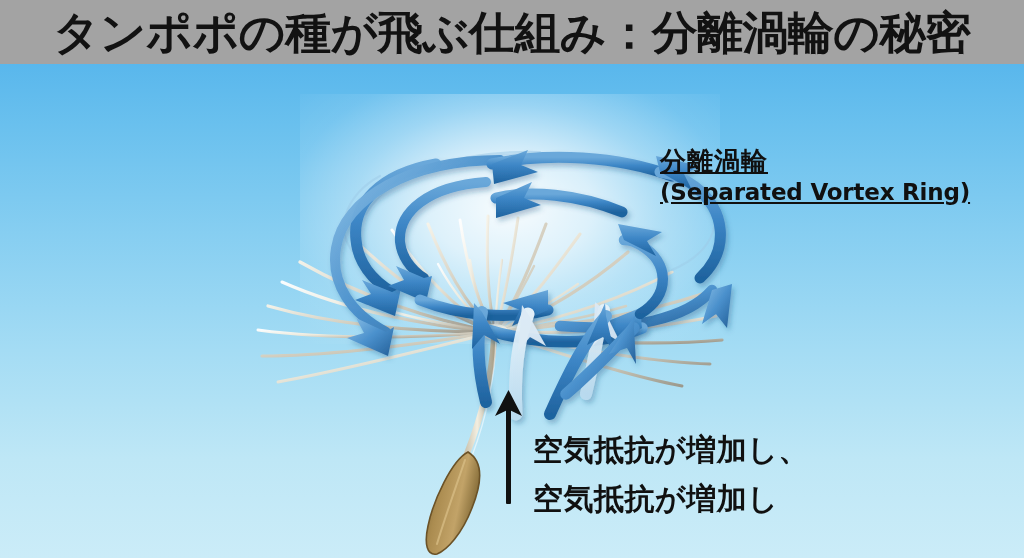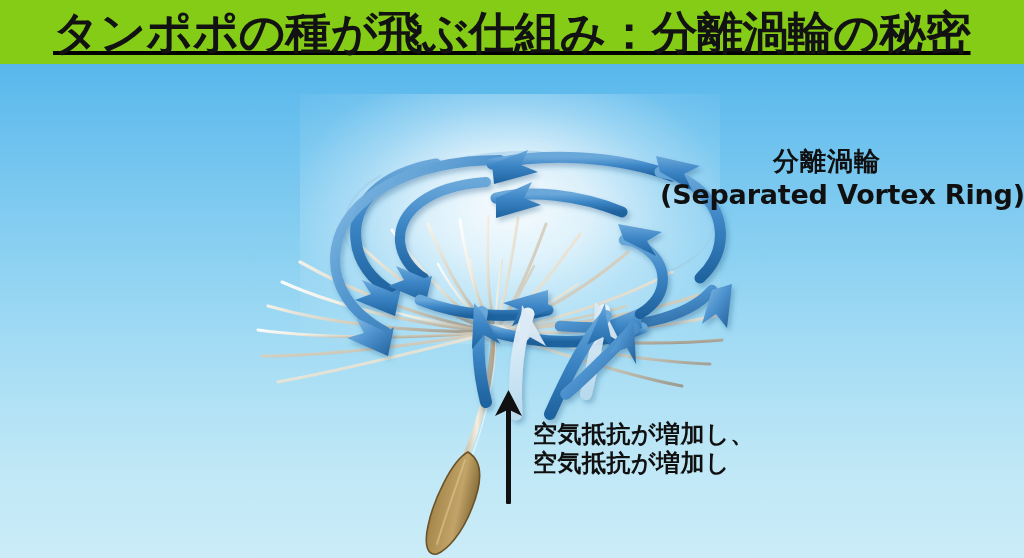--- a/index.html
+++ b/index.html
@@ -7,24 +7,23 @@
   body{
     width:1024px;height:558px;overflow:hidden;
     font-family:"Liberation Sans","DejaVu Sans",sans-serif;
     -webkit-font-smoothing:antialiased;
   }
   #stage{position:relative;width:1024px;height:558px;overflow:hidden;background:#fff;}
 
   
   #title-band{
     position:absolute;left:0;top:0;width:1024px;height:64px;
-    background:#84cc16;
+    background:#a3a3a3;
     display:flex;align-items:center;justify-content:center;
     z-index:40;
-    text-decoration:underline;
   }
   #title-text{
     font-size:45px;line-height:1;
     font-weight:700;color:#121212;
     letter-spacing:-0.5px;
     white-space:nowrap;
     transform:scaleX(1.02);
     font-family:"DejaVu Sans","Liberation Sans",sans-serif;
   }
 
@@ -54,26 +53,26 @@
   }
 
   svg.layer{position:absolute;left:0;top:0;width:1024px;height:494px;overflow:visible;}
 
   
   .lbl{
     position:absolute;z-index:30;color:#101010;
     font-family:"DejaVu Sans","Liberation Sans",sans-serif;
     font-weight:700;white-space:nowrap;
   }
-  #vortex-label{left:660px;top:146px;width:334px;text-align:center;line-height:1.18;}
+  #vortex-label{left:660px;top:146px;width:334px;text-align:left;line-height:1.18;text-decoration:underline;}
   #vortex-label .jp{font-size:26px;letter-spacing:1px;display:block;}
-  #vortex-label .en{font-size:27px;letter-spacing:-0.2px;display:block;margin-top:2px;}
+  #vortex-label .en{font-size:23px;letter-spacing:-0.2px;display:block;margin-top:2px;}
 
   #drag-label{left:533px;top:420px;line-height:1.22;}
-  #drag-label .l1,#drag-label .l2{font-size:24px;display:block;letter-spacing:0.5px;}
+  #drag-label .l1,#drag-label .l2{font-size:30px;display:block;letter-spacing:0.5px;margin-top:12px;}
 </style>
 </head>
 <body>
 
 <div id="stage">
 
   <div id="title-band">
     <div id="title-text">タンポポの種が飛ぶ仕組み：分離渦輪の秘密</div>
   </div>
 

